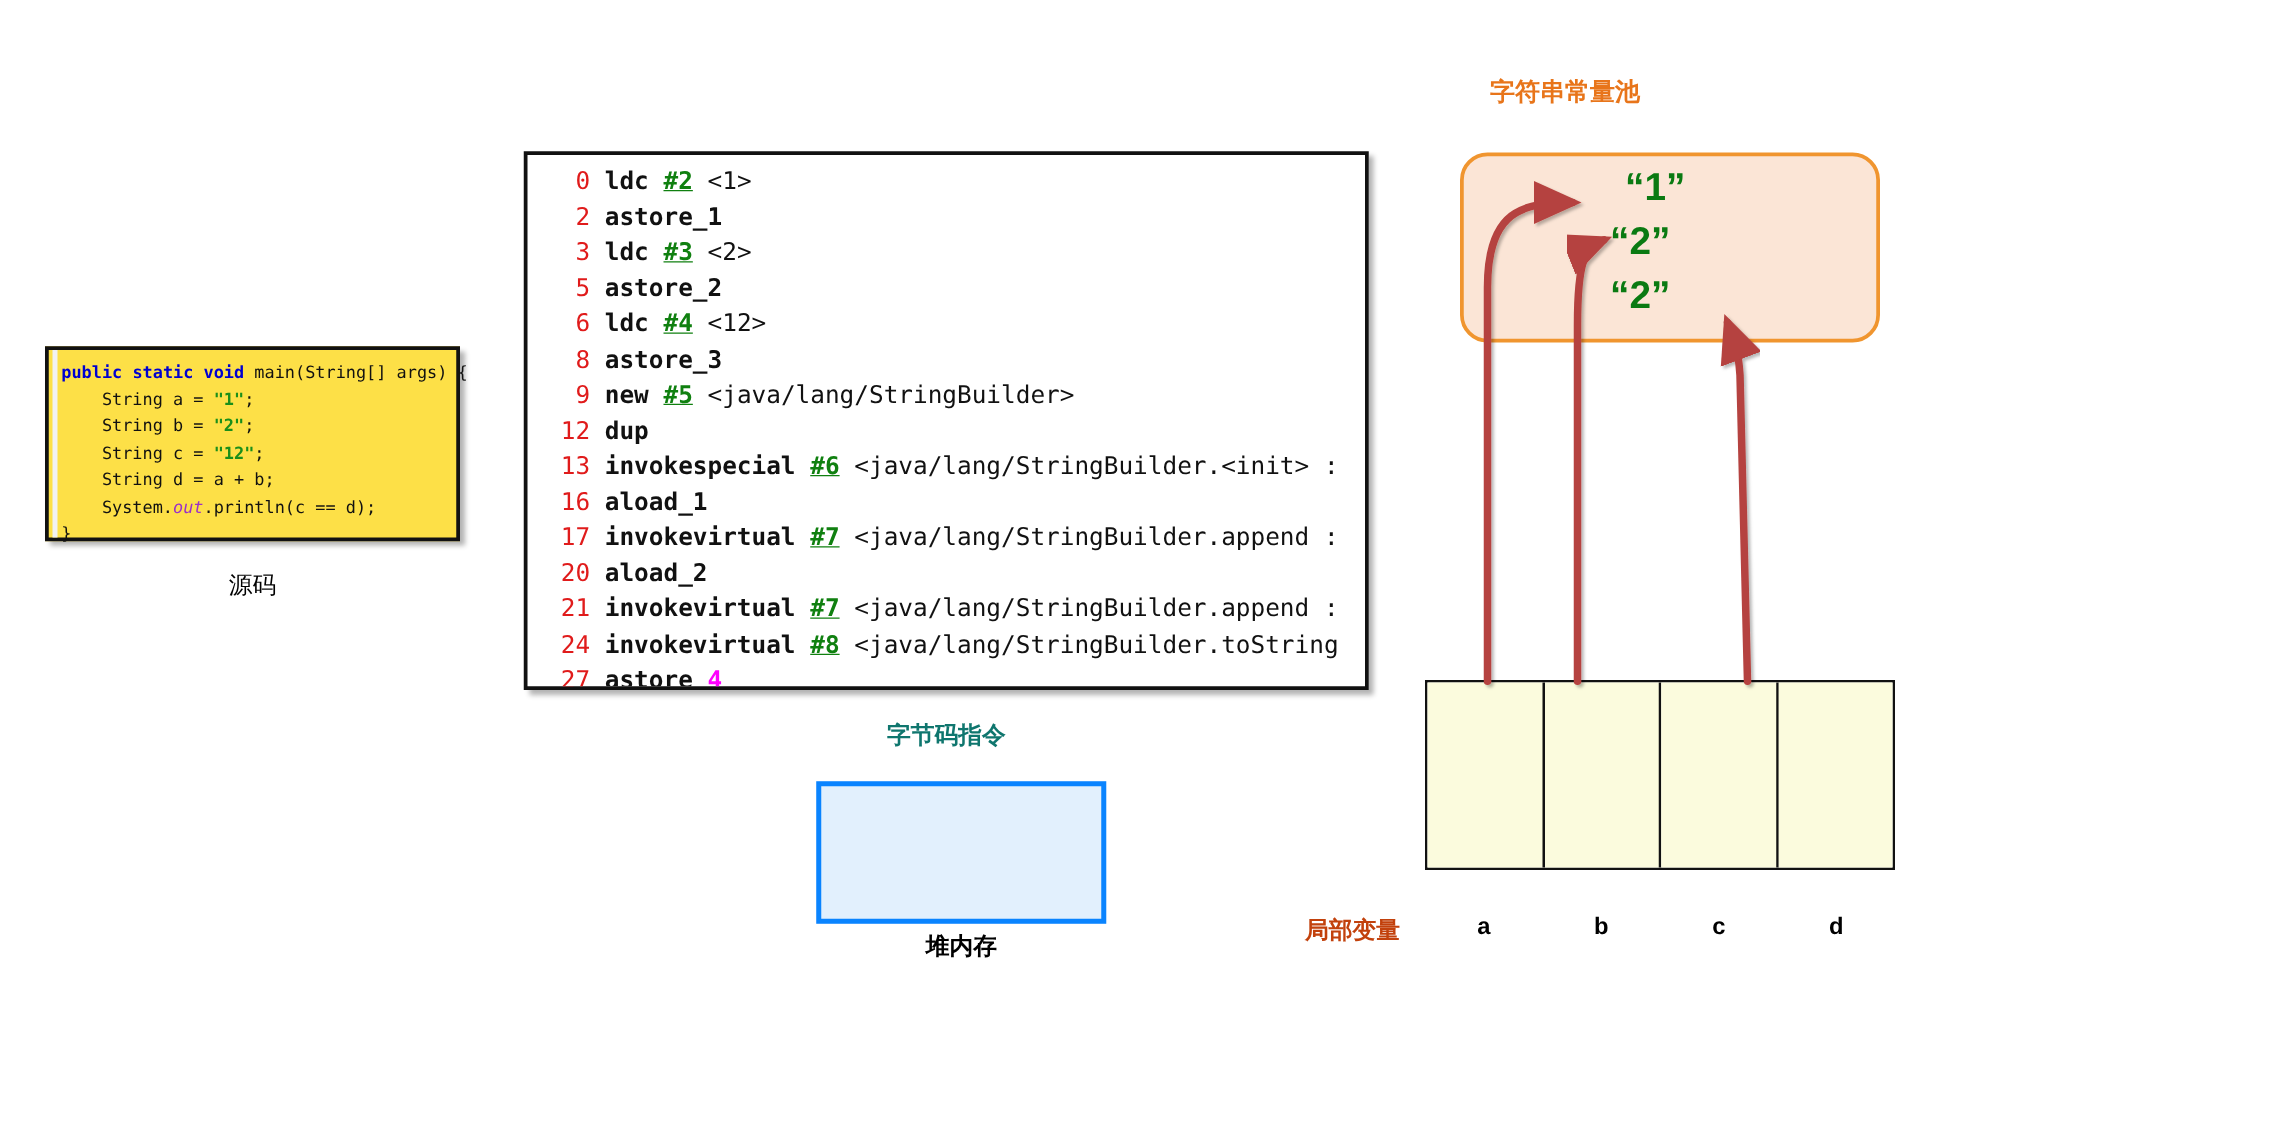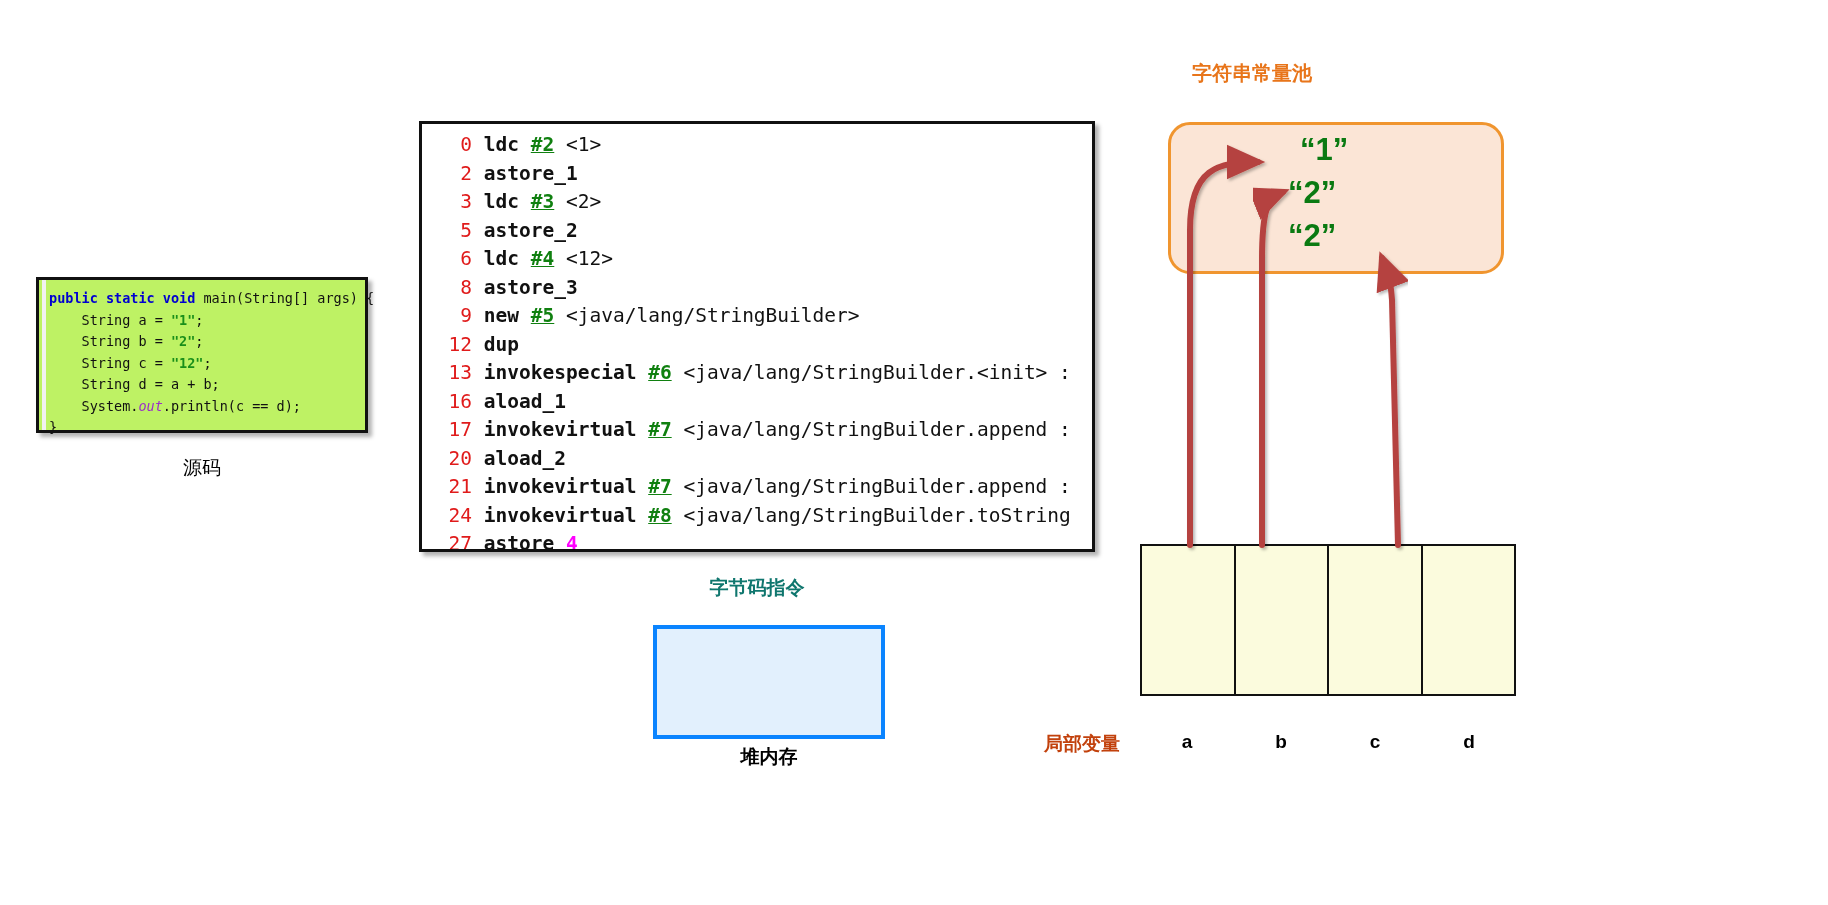--- a/index.html
+++ b/index.html
@@ -34,21 +34,21 @@
   }
   #main-title{
     left:285px;top:38px;
     color:#b02a25;font-size:40px;font-weight:bold;letter-spacing:0px;
     white-space:nowrap;
   }
 
   
   #src-box{
     left:36px;top:277px;width:332px;height:156px;
-    border:3px solid #111;background:#bef264;
+    border:3px solid #111;background:#fde047;
     box-shadow:4px 4px 4px rgba(0,0,0,.30);
     box-sizing:border-box;
   }
   #src-gutter{
     position:absolute;left:3px;top:0;width:4px;height:100%;
     background:#f2f2f2;
   }
   #src-code{
     position:absolute;left:10px;top:8px;right:4px;
     font-family:"DejaVu Sans Mono","Liberation Mono",monospace;

